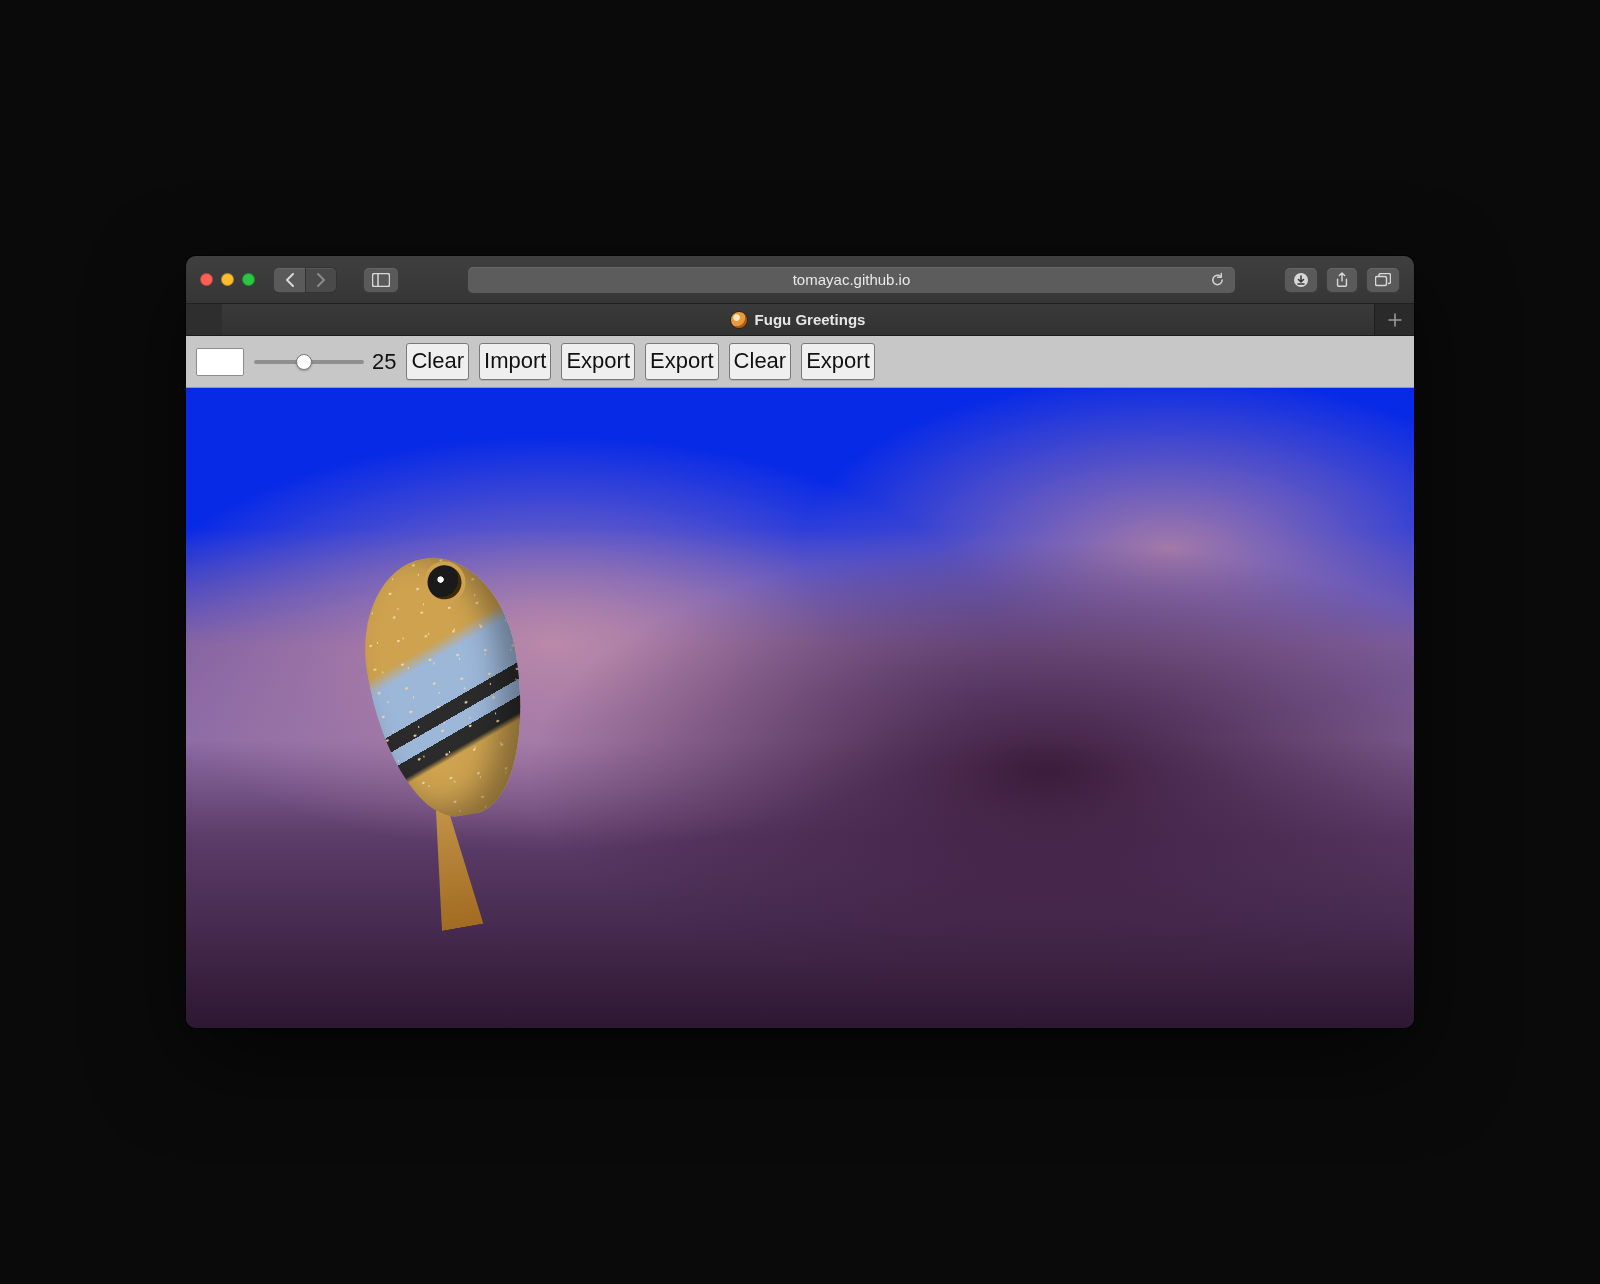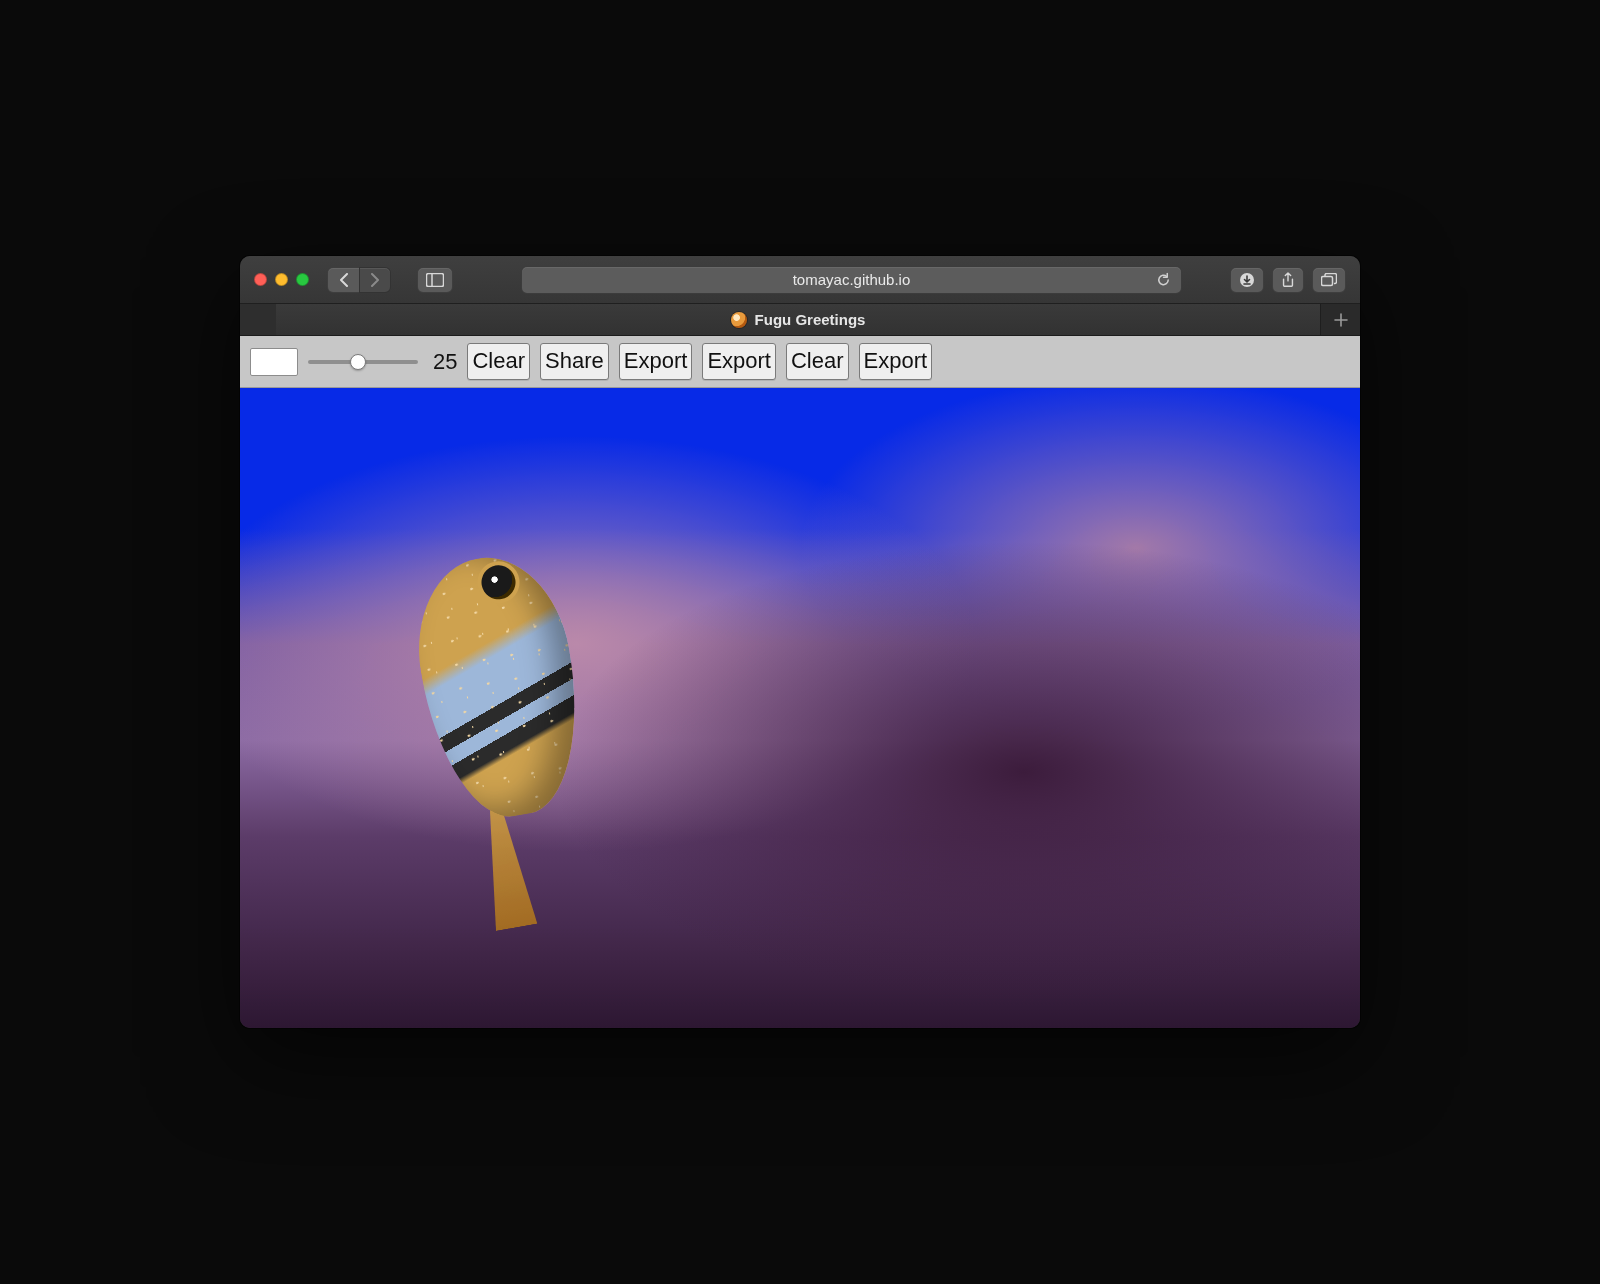--- a/index.html
+++ b/index.html
@@ -6,21 +6,21 @@
   body {
     font-family: -apple-system, BlinkMacSystemFont, "Segoe UI", Helvetica, Arial, sans-serif;
     background: #0a0a0a;
     display: flex;
     align-items: center;
     justify-content: center;
     min-height: 100vh;
     padding: 40px;
   }
   .window {
-    width: 1120px;
+    width: 1228px;
     border-radius: 10px;
     overflow: hidden;
     box-shadow: 0 30px 90px rgba(0,0,0,0.6), 0 0 0 1px rgba(0,0,0,0.5);
     background: #2b2b2b;
   }
   
   .titlebar {
     height: 48px;
     background: linear-gradient(#3f3f3f, #363636);
     display: flex;
@@ -118,21 +118,21 @@
     gap: 10px;
     padding: 0 10px;
     border-bottom: 1px solid #9a9a9a;
   }
   .swatch {
     width: 48px; height: 28px;
     background:#ffffff;
     border:1px solid #8c8c8c;
     border-radius:2px;
   }
-  .slider-wrap { display:flex; align-items:center; gap:15px; }
+  .slider-wrap { display:flex; align-items:center; gap:8px; }
   .slider {
     width: 110px; height: 4px; background:#8f8f8f; border-radius:2px;
     position:relative;
   }
   .slider .thumb {
     position:absolute; top:50%; left:45%;
     width:16px; height:16px; border-radius:50%;
     background:#fff; border:1px solid #7a7a7a;
     transform:translate(-50%,-50%);
     box-shadow: 0 1px 2px rgba(0,0,0,0.25);
@@ -280,21 +280,21 @@
     <div class="swatch" title="#ffffff"></div>
 
     <div class="slider-wrap">
       <div class="slider">
         <div class="thumb"></div>
       </div>
       <span class="slider-val">25</span>
     </div>
 
     <button class="toolbtn">Clear</button>
-    <button class="toolbtn">Share</button>
+    <button class="toolbtn">Import</button>
     <button class="toolbtn">Export</button>
     <button class="toolbtn">Export</button>
     <button class="toolbtn">Clear</button>
     <button class="toolbtn">Export</button>
   </div>
 
   <div class="canvas">
     <div class="fish">
       <div class="tail"></div>
       <div class="body"></div>

